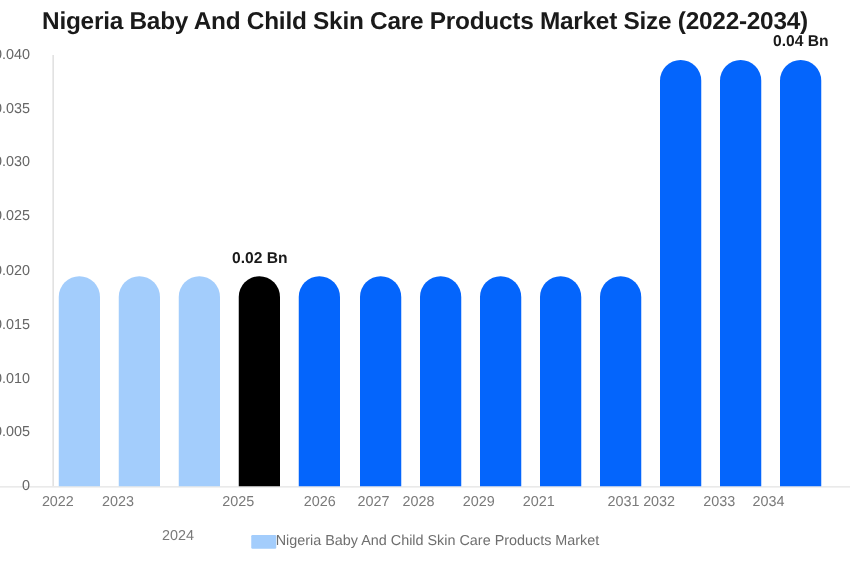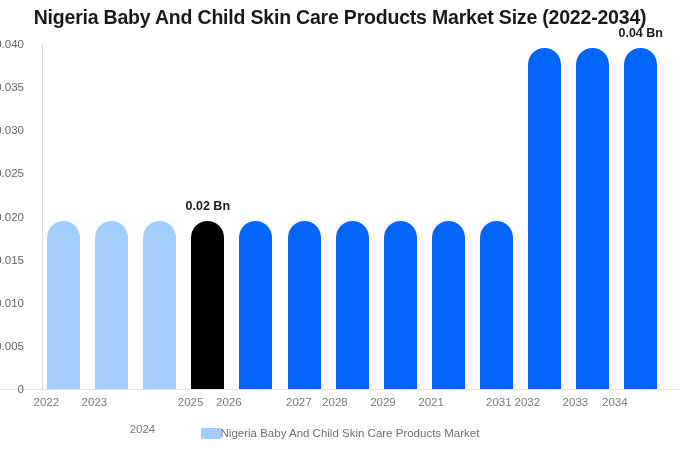--- a/index.html
+++ b/index.html
@@ -199,21 +199,21 @@
       <div class="bar-slot" style="left: 582.2px; height: 345px;">
         <div class="bar" style="height: 340.688px; background: rgb(4, 101, 252);"></div>
       </div>
     </div>
 
   <div id="x-ticks-holder">
       <div class="x-tick" style="left: 33.5px;">2022</div>
       <div class="x-tick" style="left: 81.6px;">2023</div>
       <div class="x-tick" style="left: 129.7px; margin-top: 27px;">2024</div>
       <div class="x-tick" style="left: 177.8px;">2025</div>
-      <div class="x-tick" style="left: 216px;">2026</div>
+      <div class="x-tick" style="left: 243px;">2026</div>
       <div class="x-tick" style="left: 286px;">2027</div>
       <div class="x-tick" style="left: 322.1px;">2028</div>
       <div class="x-tick" style="left: 370.2px;">2029</div>
       <div class="x-tick" style="left: 418.3px;">2021</div>
       <div class="x-tick" style="left: 486px;">2031</div>
       <div class="x-tick" style="left: 514.5px;">2032</div>
       <div class="x-tick" style="left: 562.6px;">2033</div>
       <div class="x-tick" style="left: 602px;">2034</div>
     </div>
 

